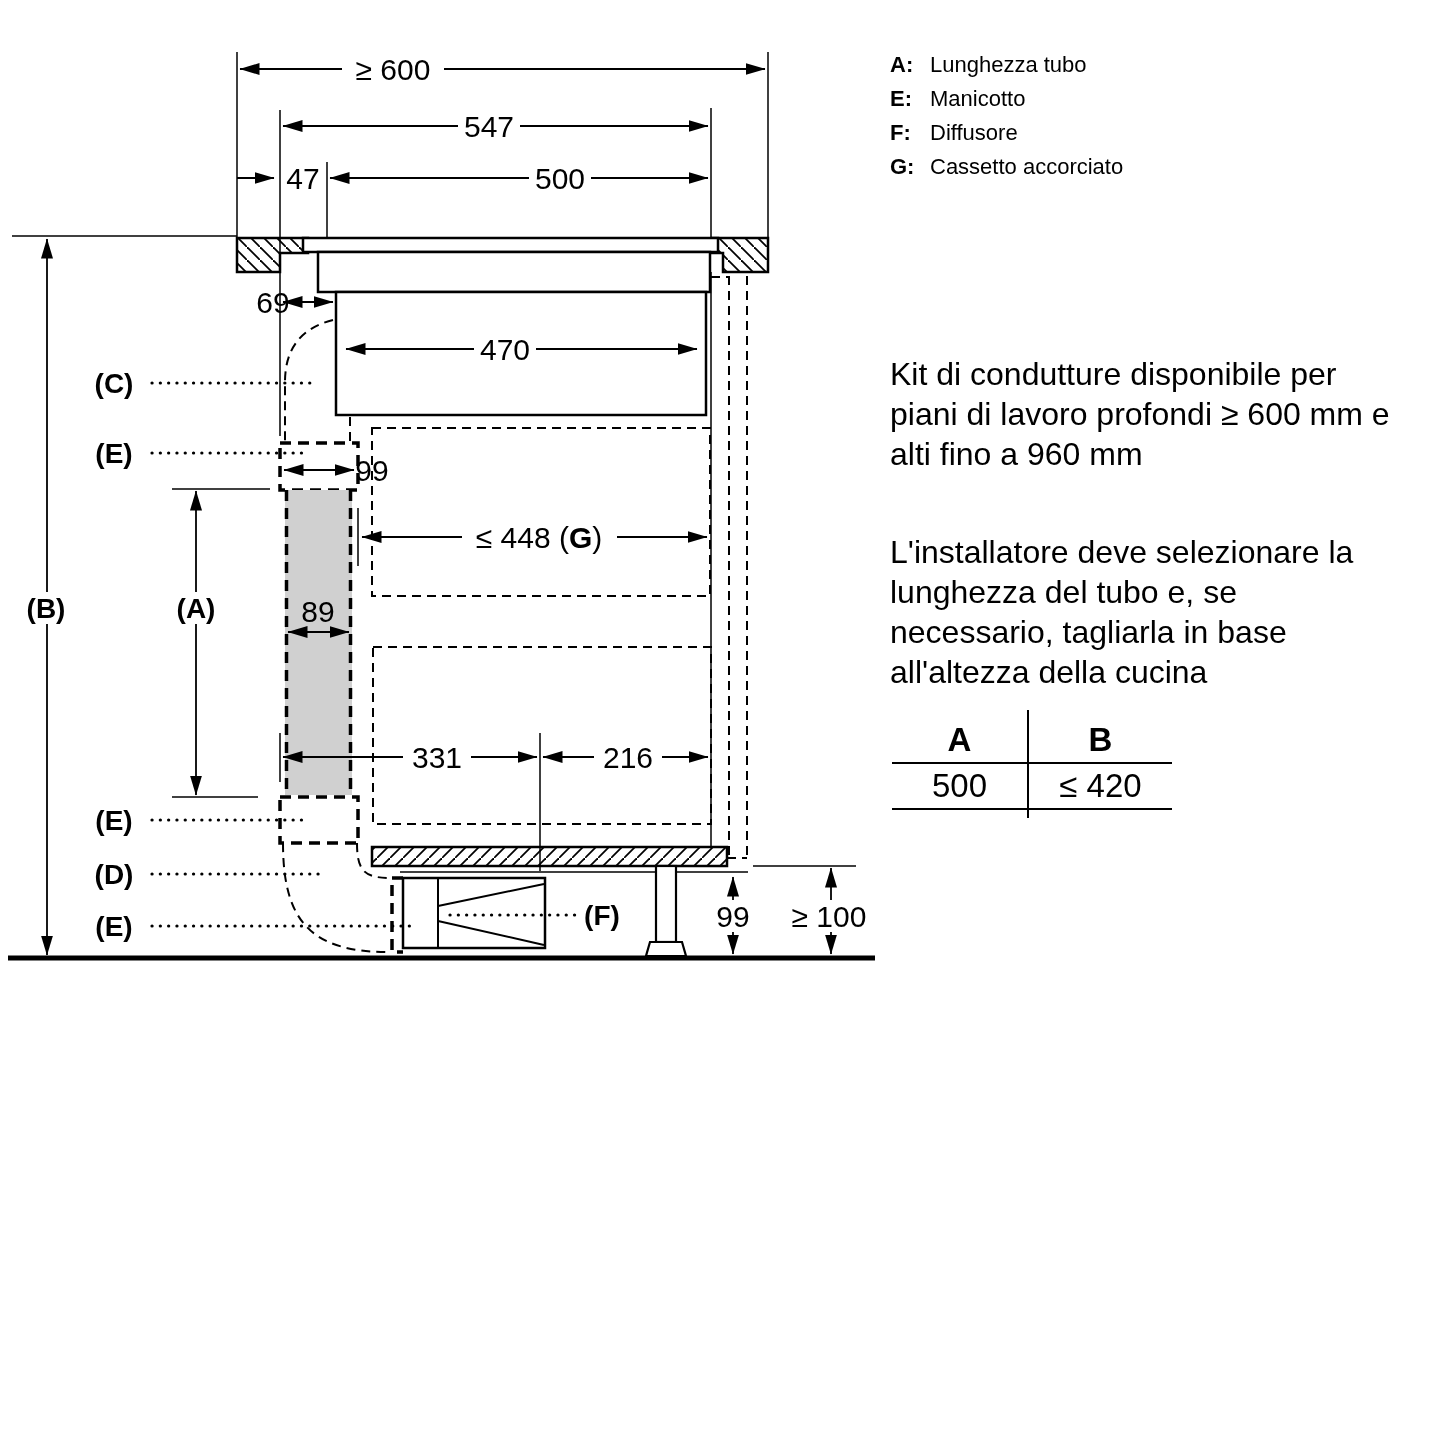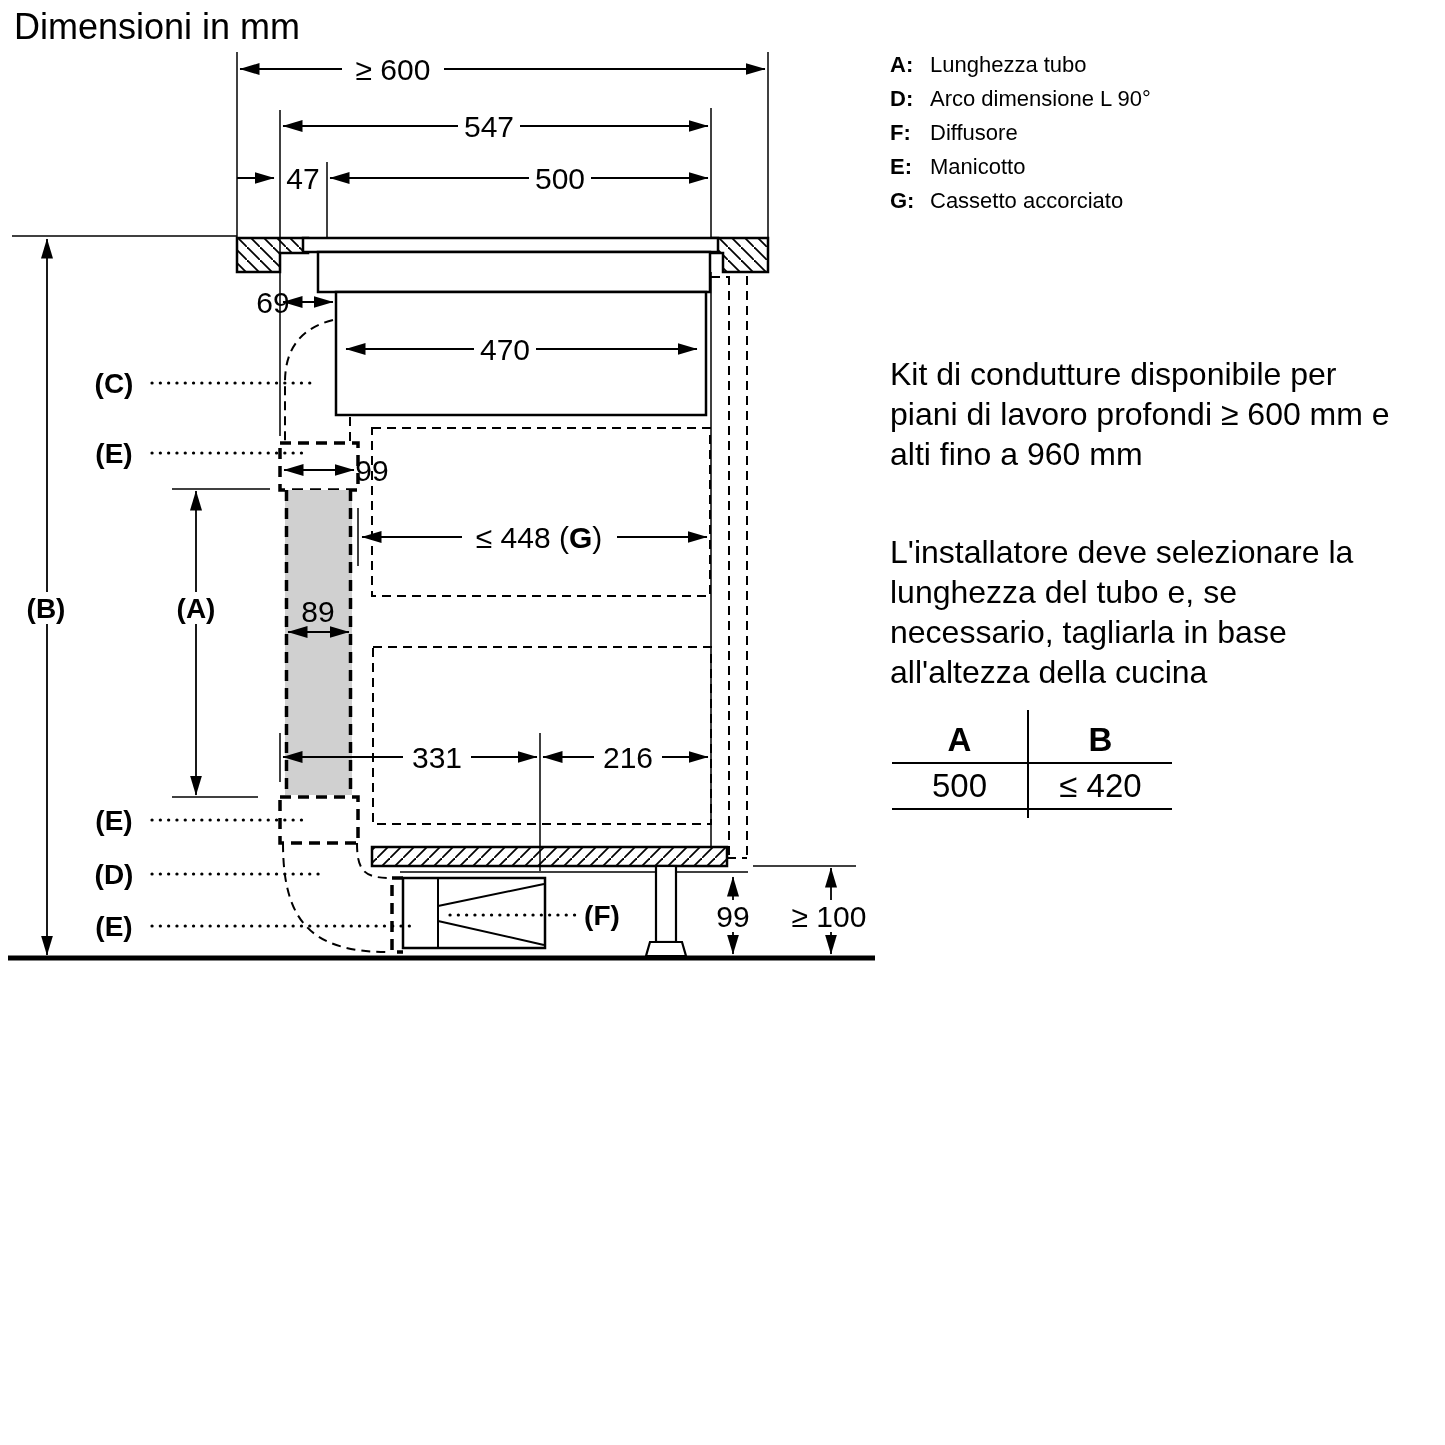--- a/index.html
+++ b/index.html
@@ -25,21 +25,20 @@
   .spec-table th.col-a,.spec-table td.col-a{border-right:2.5px solid #000;}
   .spec-table tr.hdr th{border-bottom:2.5px solid #000;}
   .spec-table tr.r1 td{border-bottom:2.5px solid #000;}
   .spec-table tr.sp td{height:8px;}
 </style>
 </head>
 <body>
 
 <div class="canvas">
 
-  <div class="page-title">Dimensioni in mm</div>
 
   <svg width="880" height="980" viewBox="0 0 880 980" style="position:absolute;left:0;top:0;">
     <defs>
       <marker id="arr" markerWidth="21" markerHeight="13" refX="19.5" refY="6" orient="auto-start-reverse" markerUnits="userSpaceOnUse">
         <path d="M0,0 L20,6 L0,12 Z" fill="#000"></path>
       </marker>
       <pattern id="hatchTop" width="13" height="13" patternUnits="userSpaceOnUse">
         <path d="M-2,-2 L15,15" stroke="#000" stroke-width="1.8"></path>
       </pattern>
       <pattern id="hatchFloor" width="13" height="13" patternUnits="userSpaceOnUse">
@@ -200,23 +199,22 @@
       <text class="lbl" x="114" y="874">(D)</text>
       <text class="lbl" x="114" y="926">(E)</text>
       <text class="lbl" x="602" y="915">(F)</text>
     </g>
   </svg>
 
   <div class="right-col">
 
     <div class="legend">
       <div class="lg-row"><span class="lg-key">A:</span><span>Lunghezza tubo</span></div>
-      <div class="lg-row"><span class="lg-key">D:</span><span>Arco dimensione L 90°</span></div>
+      <div class="lg-row"><span class="lg-key">E:</span><span>Manicotto</span></div>
       <div class="lg-row"><span class="lg-key">F:</span><span>Diffusore</span></div>
-      <div class="lg-row"><span class="lg-key">E:</span><span>Manicotto</span></div>
       <div class="lg-row"><span class="lg-key">G:</span><span>Cassetto accorciato</span></div>
     </div>
 
     <div class="note note-kit">Kit di condutture disponibile per
 piani di lavoro profondi ≥ 600 mm e
 alti fino a 960 mm</div>
 
     <div class="note note-installer">L'installatore deve selezionare la
 lunghezza del tubo e, se
 necessario, tagliarla in base

